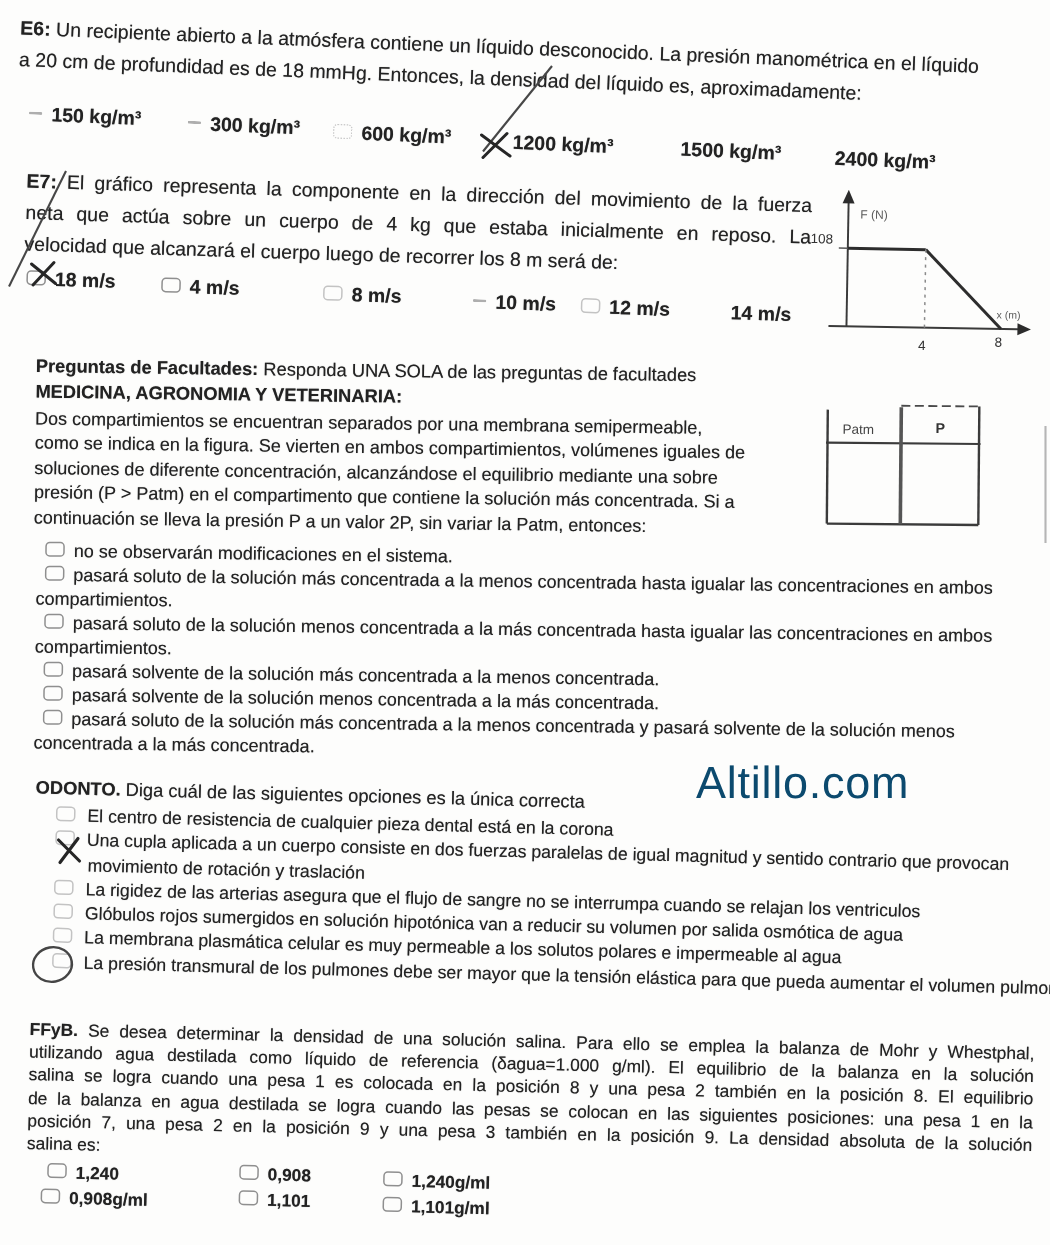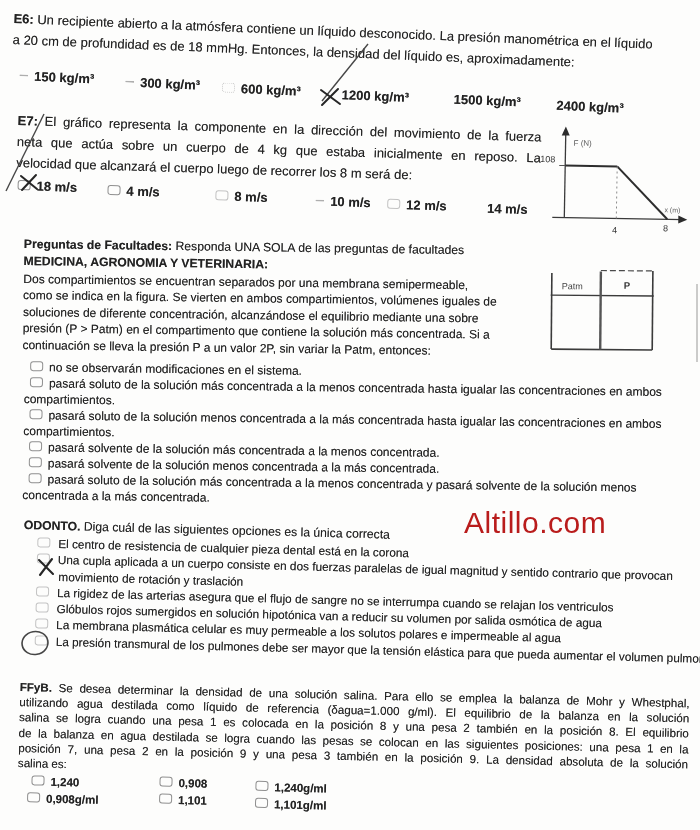--- a/index.html
+++ b/index.html
@@ -23,21 +23,21 @@
   .cb.dots{border-style:dotted;border-color:#c9c9c9;}
   
   .fhead{font-size:12.2px;line-height:16px;}
   .mline{font-size:12px;line-height:16.4px;white-space:nowrap;}
   .mopts{margin-top:6px;width:664px;}
   .mopt{font-size:12px;line-height:16px;padding-left:2px;}
   .mopt .cb{margin-left:6px;}
   
   .oopt{font-size:11.8px;line-height:16.3px;padding-left:36px;text-indent:-36px;width:664px;}
   .oopt .cb{margin-left:14px;margin-right:8px;}
-  .watermark{position:absolute;left:464px;top:506px;font-size:30px;color:#b91c1c;text-shadow:none;letter-spacing:.5px;}
+  .watermark{position:absolute;left:464px;top:506px;font-size:30px;color:#0c4a6e;text-shadow:none;letter-spacing:.5px;}
   
   .fline{font-size:11.6px;line-height:15.2px;}
   .fopts{position:relative;height:42px;margin-top:5px;}
   .fo{position:absolute;white-space:nowrap;font-weight:bold;font-size:11.5px;}
   svg text{text-shadow:none;}
   .penmarks{position:absolute;left:0;top:0;z-index:6;pointer-events:none;}
 </style>
 </head>
 <body>
 

